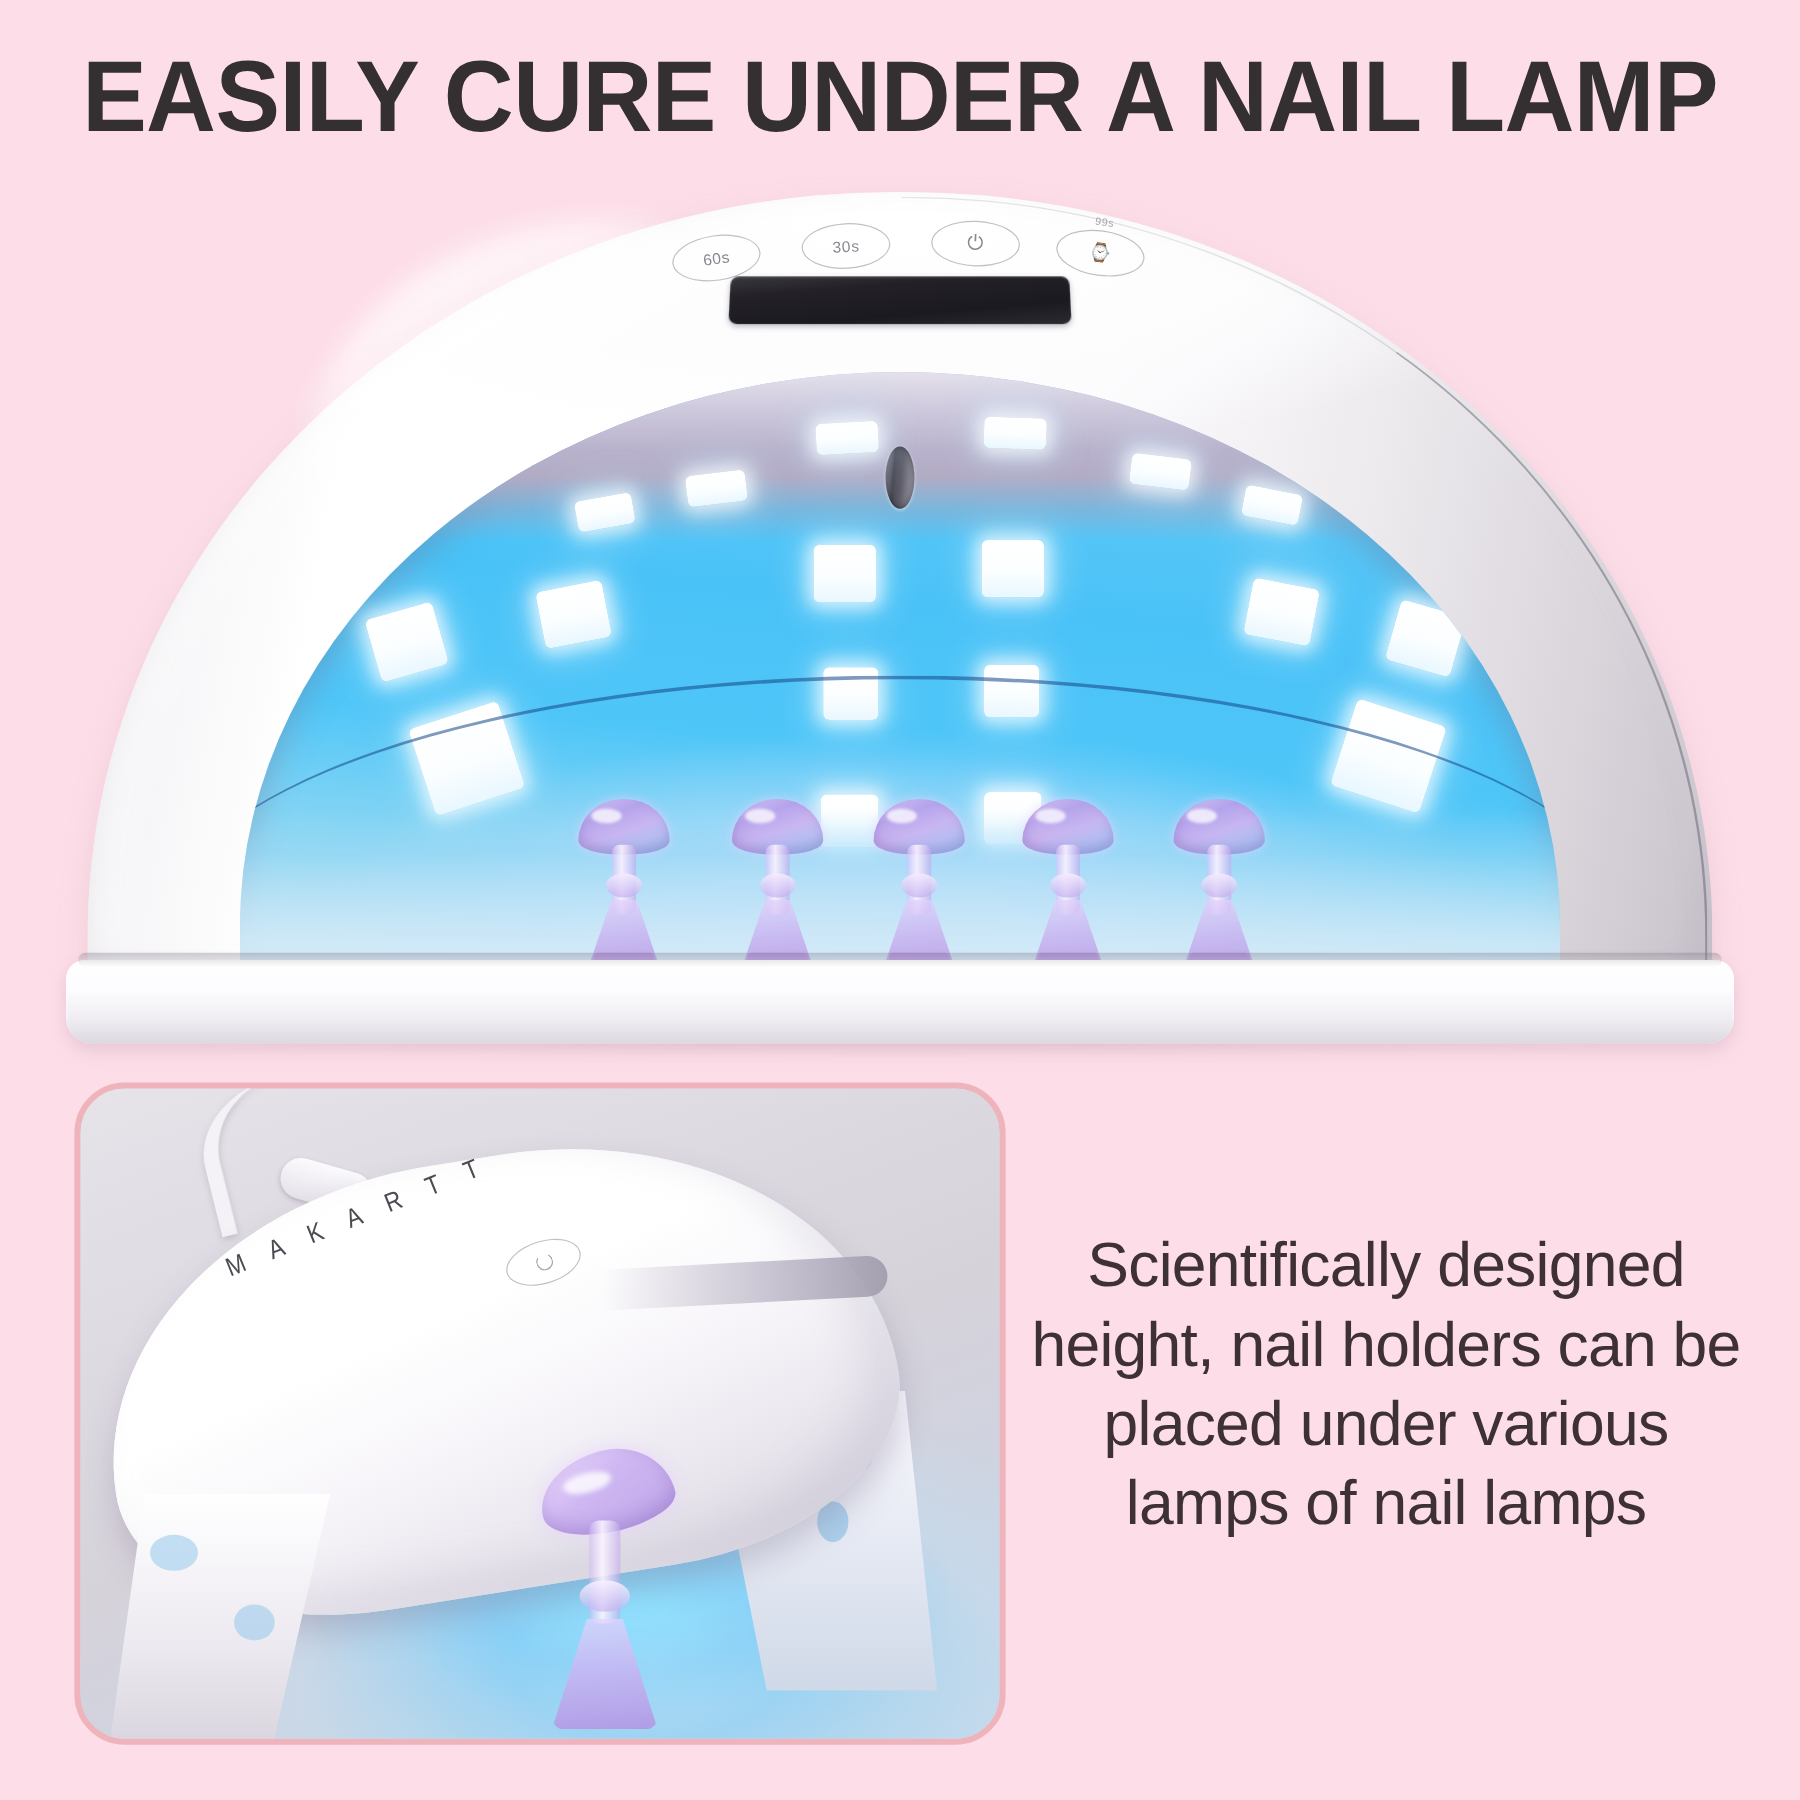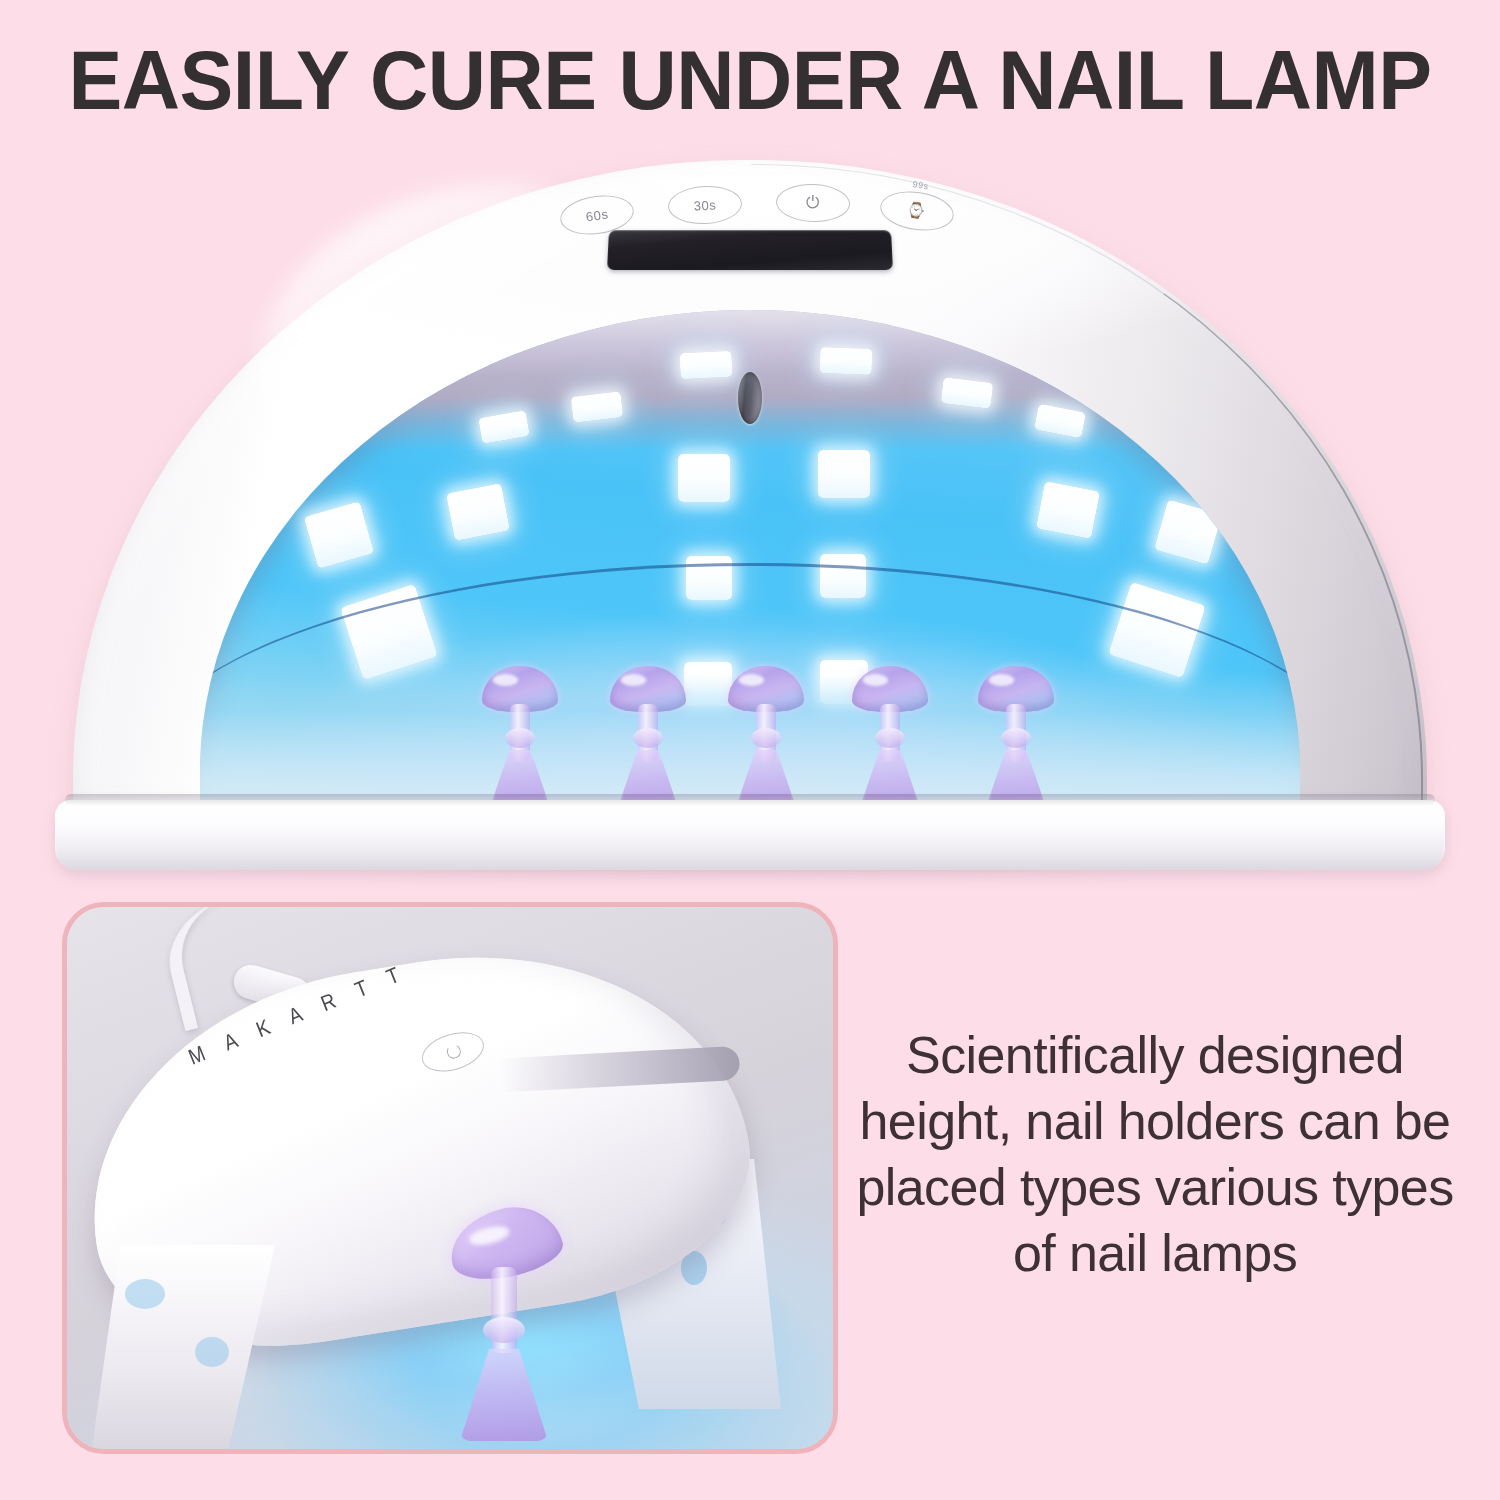--- a/index.html
+++ b/index.html
@@ -515,13 +515,13 @@
   </div>
 
   <div class="mini-holder">
     <div class="cap2"></div>
     <div class="stem2"></div>
     <div class="knob2"></div>
     <div class="base2"></div>
   </div>
 </div>
 
-<div id="caption">Scientifically designed height, nail holders can be placed types various types of nail lamps</div>
+<div id="caption">Scientifically designed height, nail holders can be placed under various lamps of nail lamps</div>
 
 </body></html>

